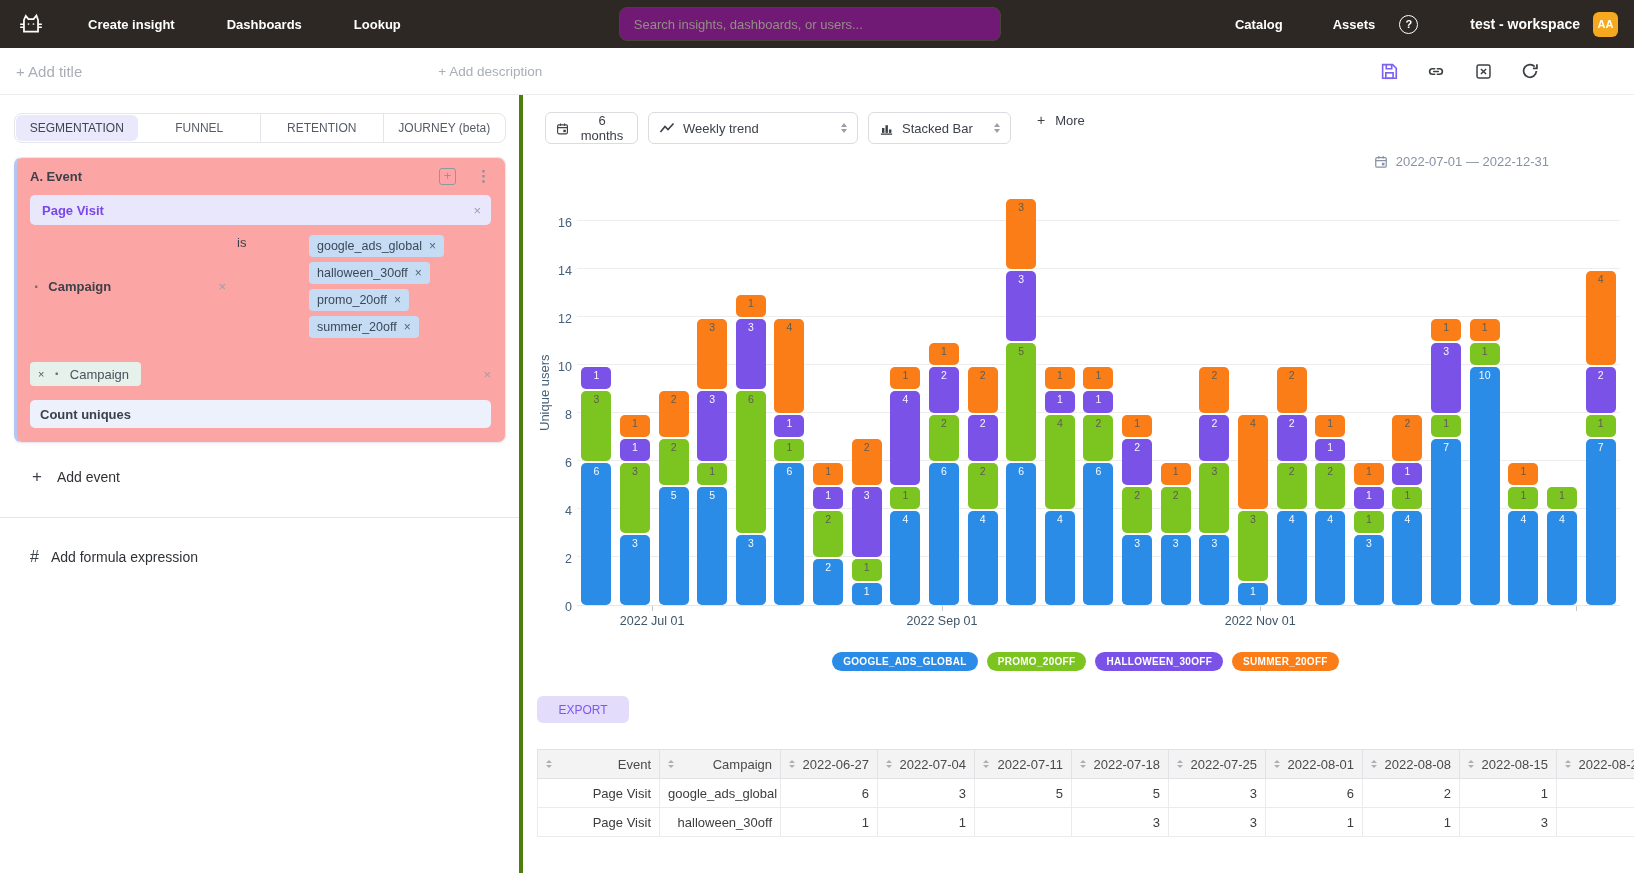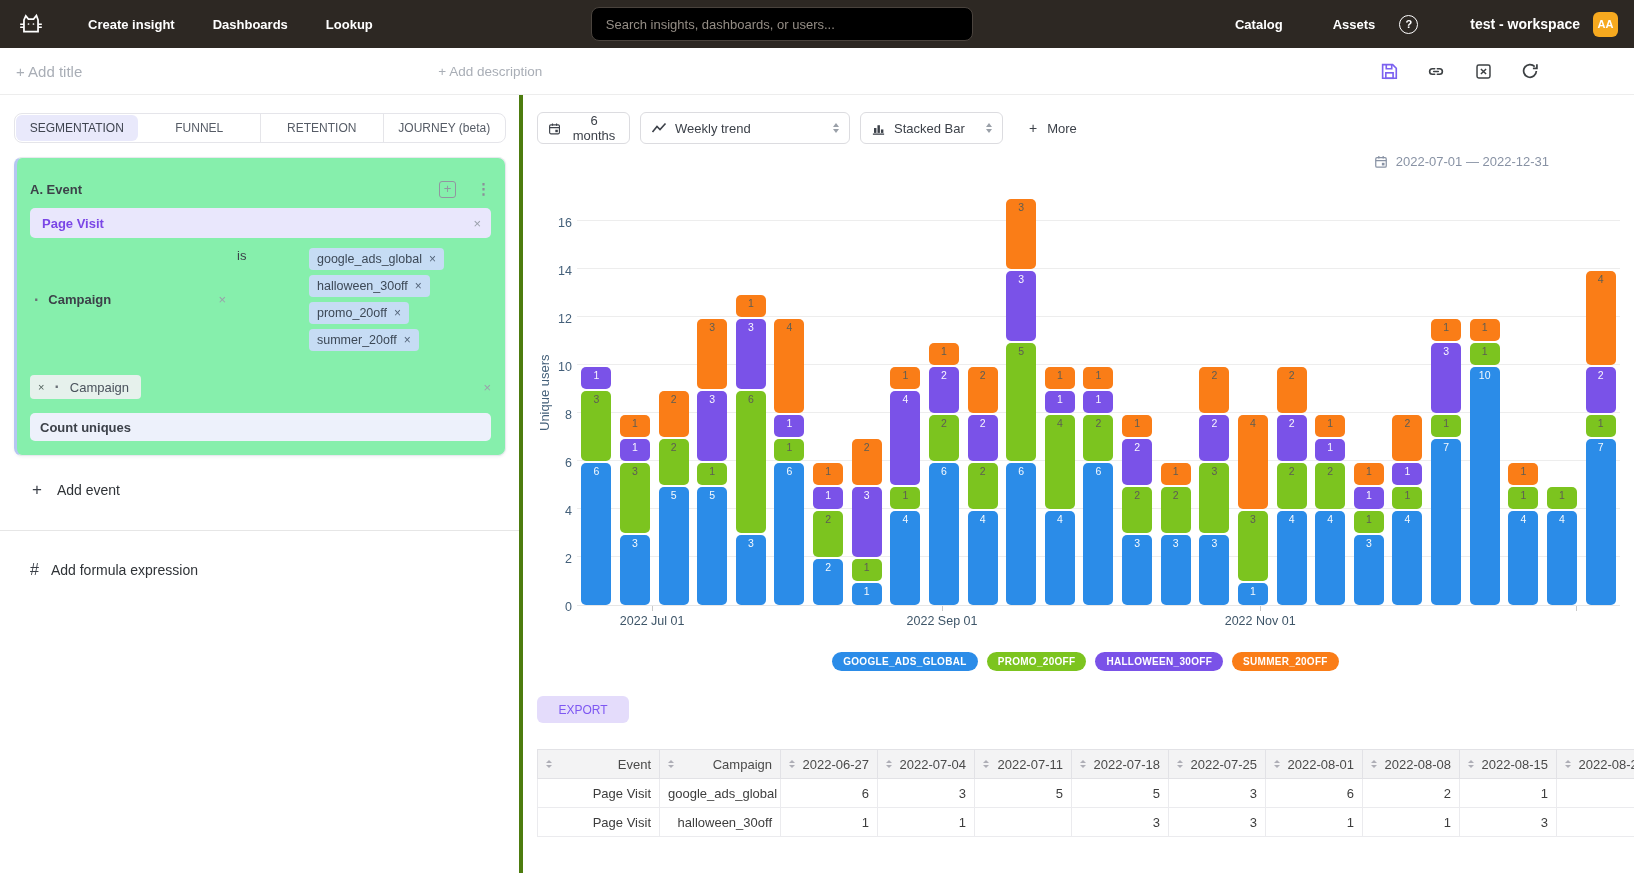--- a/index.html
+++ b/index.html
@@ -4,23 +4,23 @@
 <style>
   * { margin:0; padding:0; box-sizing:border-box; }
   html,body { width:1634px; height:873px; overflow:hidden; background:#fff;
               font-family:"Liberation Sans", sans-serif; }
   .page { width:1634px; height:873px; display:flex; flex-direction:column; }
 
   
   .topbar { height:48px; background:#2d2823; display:flex; align-items:center;
             padding:0 16px; flex:0 0 auto; }
   .logo { width:30px; height:30px; display:flex; align-items:center; justify-content:center; cursor:pointer; }
-  .nav-left { display:flex; gap:38px; margin-left:42px; }
+  .nav-left { display:flex; gap:52px; margin-left:42px; }
   .nav-item { color:#fff; font-size:13px; font-weight:700; cursor:pointer; white-space:nowrap; }
-  .search { margin-left:218px; width:382px; height:34px; background:#000000; border:1px solid #4a433d;
+  .search { margin-left:218px; width:382px; height:34px; background:#701a75; border:1px solid #4a433d;
             border-radius:8px; display:flex; align-items:center; padding:0 14px; cursor:text; }
   .search span { color:#948d85; font-size:13px; }
   .nav-right { display:flex; gap:50px; margin-left:auto; align-items:center; }
   .help-icon { width:19px; height:19px; border:1.6px solid #fff; border-radius:50%; color:#fff;
                display:flex; align-items:center; justify-content:center; font-size:11px; font-weight:700;
                margin-left:-12px; cursor:pointer; }
   .help-icon::before { content:"?"; }
   .workspace { color:#fff; font-size:14px; font-weight:700; margin-left:-8px; white-space:nowrap; }
   .avatar { width:25px; height:25px; border-radius:6px; background:#f6a91f; color:#fff; font-size:11px;
             font-weight:700; display:flex; align-items:center; justify-content:center; margin-left:-36px; cursor:pointer; }
@@ -36,22 +36,22 @@
   .main { flex:1; display:flex; min-height:0; }
   .builder { width:523px; flex:0 0 523px; border-right:4px solid #4d7c0f; padding:18px 13px 0 14px; }
 
   .tabs { display:flex; border:1px solid #e5e5ea; border-radius:8px; height:30px; overflow:hidden; background:#fff; }
   .tab { flex:1; display:flex; align-items:center; justify-content:center; font-size:12px; color:#565c66;
          cursor:pointer; border-left:1px solid #e5e5e9; white-space:nowrap; }
   .tab:first-child { border-left:none; }
   .tab.active { background:#e9e9fb; color:#3f4450; border-radius:6px; margin:1px; border-left:none; }
   .tab.active + .tab { border-left:none; }
 
-  .event-card { margin-top:14px; background:#86efac; border:1px solid #e8e8ee; border-left:3px solid #b6c6f2;
-                border-radius:8px; box-shadow:0 1px 3px rgba(40,40,60,.06); padding:22px 14px 14px 13px; }
+  .event-card { margin-top:14px; background:#fca5a5; border:1px solid #e8e8ee; border-left:3px solid #b6c6f2;
+                border-radius:8px; box-shadow:0 1px 3px rgba(40,40,60,.06); padding:9px 14px 14px 13px; }
   .card-head { display:flex; align-items:center; }
   .card-title { font-size:13px; font-weight:700; color:#3c4149; }
   .plusbox-icon { margin-left:auto; width:17px; height:17px; border:1.6px solid #9196a0; border-radius:3px;
                   color:#9196a0; font-size:13px; line-height:14px; text-align:center; cursor:pointer; }
   .plusbox-icon::before { content:"+"; }
   .kebab-icon { margin-left:20px; color:#8b9098; font-size:15px; font-weight:700; cursor:pointer; letter-spacing:0; }
   .kebab-icon::before { content:"\22EE"; }
   .event-row { margin-top:10px; height:30px; background:#e9e7fc; border-radius:5px; display:flex;
                align-items:center; padding:0 10px 0 12px; }
   .event-name { color:#7a46e6; font-size:13px; font-weight:700; cursor:pointer; }
@@ -96,21 +96,21 @@
   .analyze-row { margin:26px 0 0 14px; display:flex; align-items:center; }
   .analyze-label { font-size:14px; color:#2f3337; margin-left:11px; }
   .users-select { margin-left:16px; width:305px; height:32px; border:1px solid #d9d9de; border-radius:6px;
                   display:flex; align-items:center; padding:0 10px; gap:7px; cursor:pointer; }
   .users-value { font-size:13.5px; color:#3c4149; }
   .caret-down { margin-left:auto; width:0; height:0; border-left:4.5px solid transparent;
                 border-right:4.5px solid transparent; border-top:5px solid #6c7280; }
 
   
   .viz { flex:1; padding:17px 0 0 14px; min-width:0; }
-  .viz-toolbar { display:flex; align-items:center; gap:10px; }
+  .viz-toolbar { display:flex; align-items:flex-start; gap:10px;margin-left:8px; }
   .tool-btn, .tool-select { height:32px; border:1px solid #dcdce0; border-radius:6px; background:#fff;
         display:flex; align-items:center; padding:0 10px; gap:8px; font-size:13px; color:#3c4149; cursor:pointer; }
   .tool-btn { width:93px; }
   .sel-trend { width:210px; } .sel-chart { width:143px; } .sel-post { width:200px; }
   .updown { margin-left:auto; display:flex; flex-direction:column; gap:2px; }
   .updown i { width:0; height:0; border-left:3.8px solid transparent; border-right:3.8px solid transparent; }
   .updown .u { border-bottom:4px solid #9aa0a8; } .updown .d { border-top:4px solid #9aa0a8; }
   .more-btn { margin-left:16px; display:flex; align-items:center; gap:10px; font-size:13px; color:#3c4149; cursor:pointer; }
 
   .range-row { height:34px; display:flex; align-items:center; justify-content:flex-end; padding-right:85px; gap:8px; }

